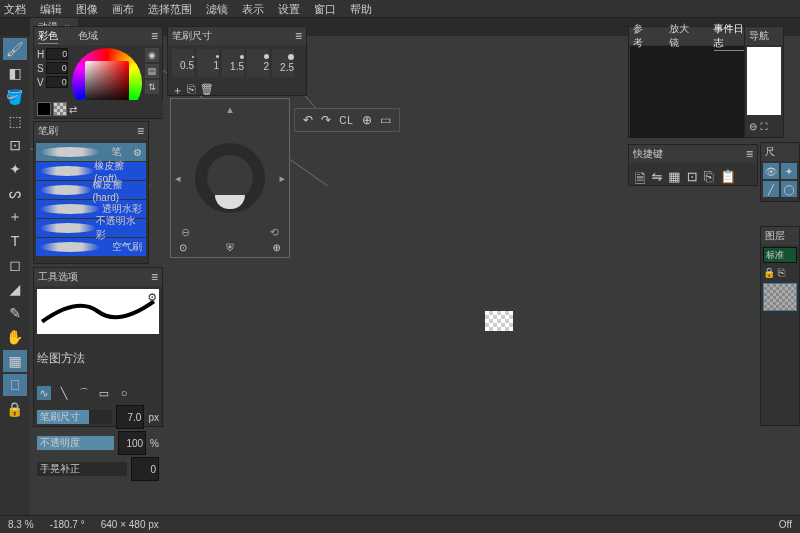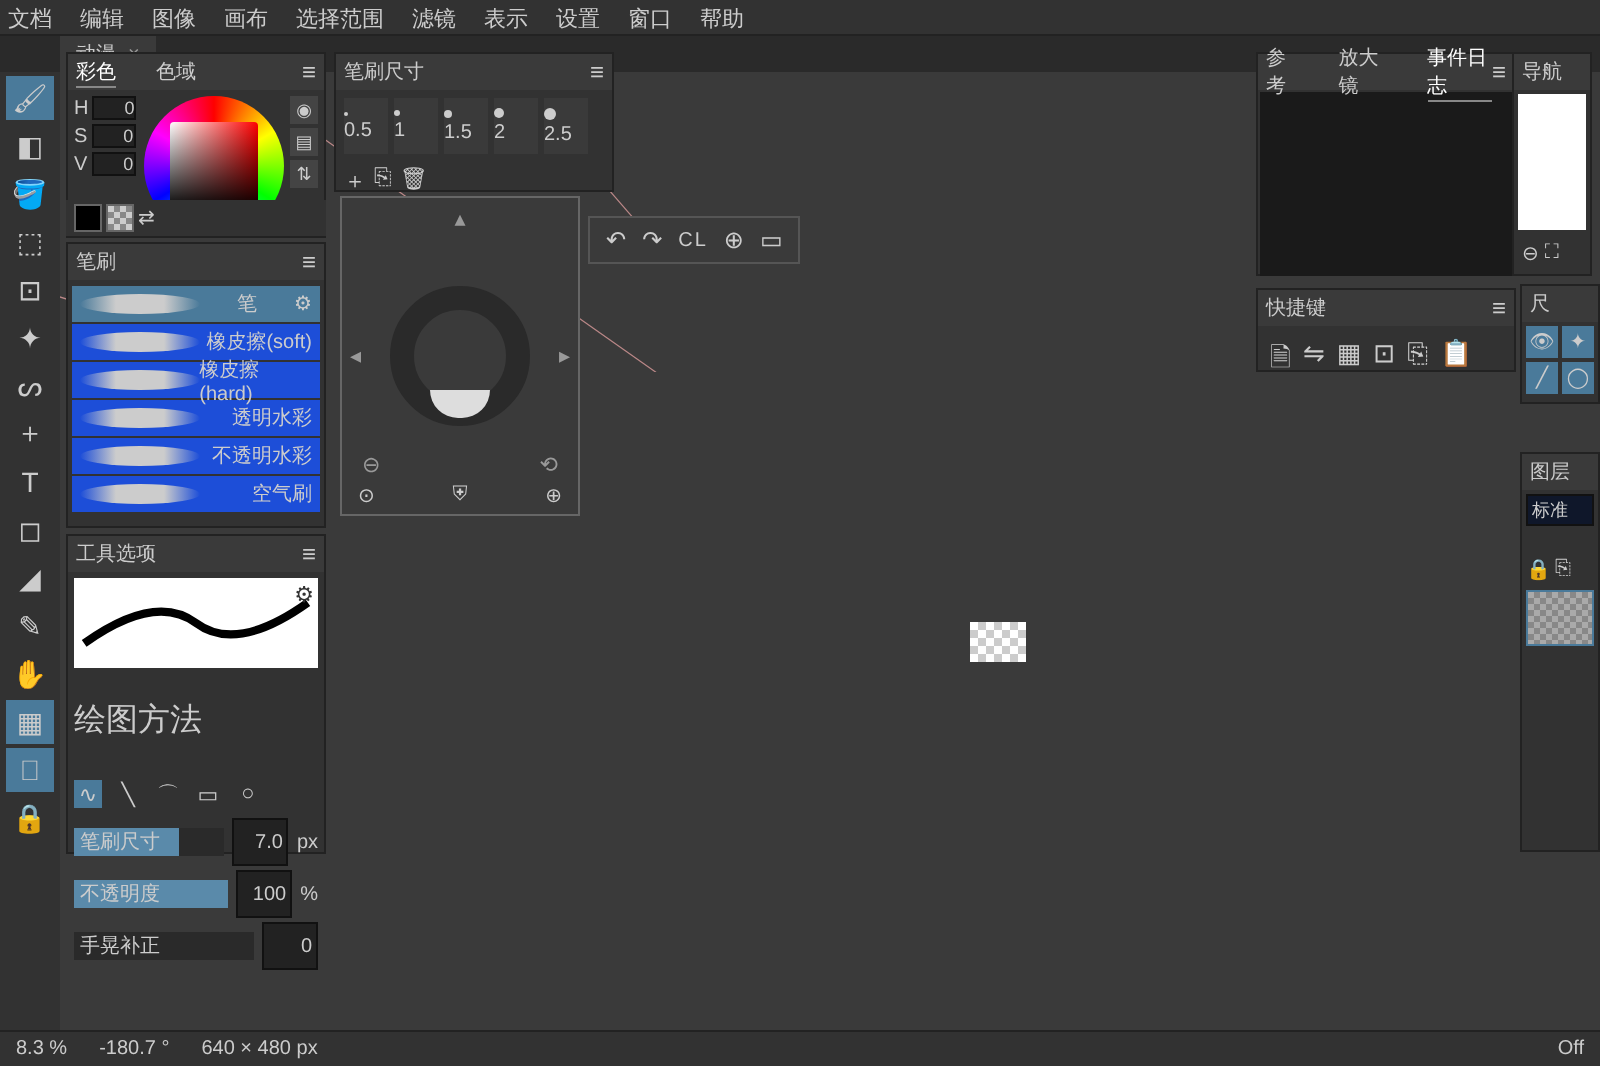--- a/index.html
+++ b/index.html
@@ -27,39 +27,39 @@
 .color-wheel{width:70px;height:70px;position:relative}
 .wheel-ring{width:70px;height:70px;border-radius:50%;background:conic-gradient(red,yellow,lime,cyan,blue,magenta,red);position:absolute}
 .wheel-inner{width:44px;height:44px;position:absolute;top:13px;left:13px;background:linear-gradient(to bottom,transparent,#000),linear-gradient(to right,#fff,red);border-radius:2px}
 .color-side{display:flex;flex-direction:column;gap:2px}
 .side-btn{width:14px;height:14px;background:#444;display:flex;align-items:center;justify-content:center;font-size:9px;cursor:pointer}
 .swatch-row{position:absolute;left:33px;top:100px;width:130px;height:18px;display:flex;align-items:center;gap:2px;padding:0 4px;background:#323232}
 .swatch{width:14px;height:14px;border:1px solid #666}
 
 .brushsize-panel{left:167px;top:26px;width:140px;height:70px}
 .brushsize-body{padding:4px;display:flex;flex-wrap:wrap;gap:3px}
-.bs-cell{width:22px;height:28px;background:#3a3a3a;display:flex;flex-direction:column;align-items:flex-start;justify-content:center;cursor:pointer;font-size:8px}
+.bs-cell{width:22px;height:28px;background:#3a3a3a;display:flex;flex-direction:column;align-items:flex-end;justify-content:center;cursor:pointer;font-size:8px}
 .bs-dot{border-radius:50%;background:#ccc;margin-bottom:2px}
 .bs-icons{display:flex;gap:4px;padding:2px 4px}
 .bs-icons span{cursor:pointer;font-size:11px}
 
-.brush-panel{left:33px;top:121px;width:130px;height:143px}
+.brush-panel{left:33px;top:121px;width:116px;height:143px}
 .brush-tree{padding:2px;font-size:10px}
 .brush-folder{padding:2px 4px;cursor:pointer}
 .brush-item{height:18px;display:flex;align-items:center;justify-content:space-between;padding:0 4px;margin:1px 0;background:#1d4ed8;cursor:pointer}
 .brush-item.sel{background:#4a7a9a}
 .brush-stroke{width:60px;height:10px;background:linear-gradient(to right,transparent,#ccc 30%,#ccc 70%,transparent);border-radius:50%}
 .brush-gear{font-size:10px}
 
 .toolopt-panel{left:33px;top:267px;width:130px;height:160px}
 .toolopt-body{padding:3px}
 .preview{height:45px;background:#fff;margin-bottom:4px;position:relative}
 .preview-gear{position:absolute;top:2px;right:2px;color:#333;font-size:11px}
 .preview svg{width:100%;height:100%}
-.opt-label{font-size:16px;margin:16px 0}
+.opt-label{font-size:12px;margin:16px 0}
 .opt-icons{display:flex;gap:6px;padding:3px 0}
 .opt-icons span{width:14px;height:14px;display:flex;align-items:center;justify-content:center;cursor:pointer;font-size:11px}
 .slider-row{display:flex;align-items:center;gap:4px;margin:2px 0;font-size:9px}
 .slider-row .slider{flex:1;height:14px;background:linear-gradient(to right,#5a8aaa 70%,#2a2a2a 70%);position:relative;display:flex;align-items:center;padding:0 3px}
 .slider-row .valbox{width:28px;height:24px;background:#222;border:1px solid #111;display:flex;align-items:center;justify-content:flex-end;padding:0 2px}
 
 .popup{position:absolute;left:170px;top:98px;width:120px;height:160px;background:#3a3a3a;border:1px solid #666;z-index:10}
 .popup-body{position:relative;width:100%;height:100%;display:flex;align-items:center;justify-content:center}
 .popup-ring{width:70px;height:70px;border:12px solid #2a2a2a;border-radius:50%;position:relative}
 .popup-arc{position:absolute;bottom:-8px;left:50%;transform:translateX(-50%);width:30px;height:14px;background:#ddd;border-radius:0 0 14px 14px}
@@ -78,30 +78,30 @@
 
 .canvas-area{position:absolute;left:30px;top:36px;right:0;bottom:18px;background:#3a3a3a;z-index:-1}
 .rays{position:absolute;inset:0}
 .checker{position:absolute;left:455px;top:275px;width:28px;height:20px;background:repeating-conic-gradient(#ccc 0 25%,#fff 0 50%) 0 0/8px 8px}
 
 .ref-panel{right:42px;top:26px;width:130px;height:112px}
 .ref-body{height:92px;background:#1a1a1a;margin:1px}
 .shortcut-panel{right:42px;top:144px;width:130px;height:42px}
 .shortcut-body{display:flex;gap:6px;padding:6px}
 .shortcut-body span{font-size:13px;cursor:pointer}
-.nav-panel{right:4px;top:26px;width:40px}
+.nav-panel{right:16px;top:26px;width:40px}
 .nav-body{padding:2px}
 .nav-thumb{width:34px;height:68px;background:#fff;margin-bottom:4px}
 .nav-icons{display:flex;gap:3px;padding:2px;font-size:11px}
 .ruler-panel{right:0;top:142px;width:40px;height:60px}
 .ruler-body{display:flex;flex-wrap:wrap;gap:2px;padding:2px}
 .ruler-body span{width:16px;height:16px;background:#4a7a9a;display:flex;align-items:center;justify-content:center;font-size:10px;cursor:pointer}
 .layer-panel{right:0;top:226px;width:40px;height:200px}
 .layer-body{padding:2px}
-.layer-mode{width:34px;height:16px;background:#0f172a;border:1px solid #111;font-size:9px;display:flex;align-items:center;padding:0 2px;margin-bottom:16px}
+.layer-mode{width:34px;height:16px;background:#14532d;border:1px solid #111;font-size:9px;display:flex;align-items:center;padding:0 2px;margin-bottom:4px}
 .layer-icons{display:flex;gap:2px;font-size:11px;margin-bottom:4px}
 .layer-thumb{width:34px;height:28px;background:repeating-conic-gradient(#888 0 25%,#aaa 0 50%) 0 0/6px 6px;border:1px solid #4a7a9a}
 
 .statusbar{position:absolute;left:0;bottom:0;right:0;height:18px;background:#323232;display:flex;align-items:center;padding:0 8px;gap:16px;font-size:10px;border-top:1px solid #222}
 .statusbar .right{margin-left:auto}
 </style>
 </head>
 <body>
 
 <div class="menubar">

